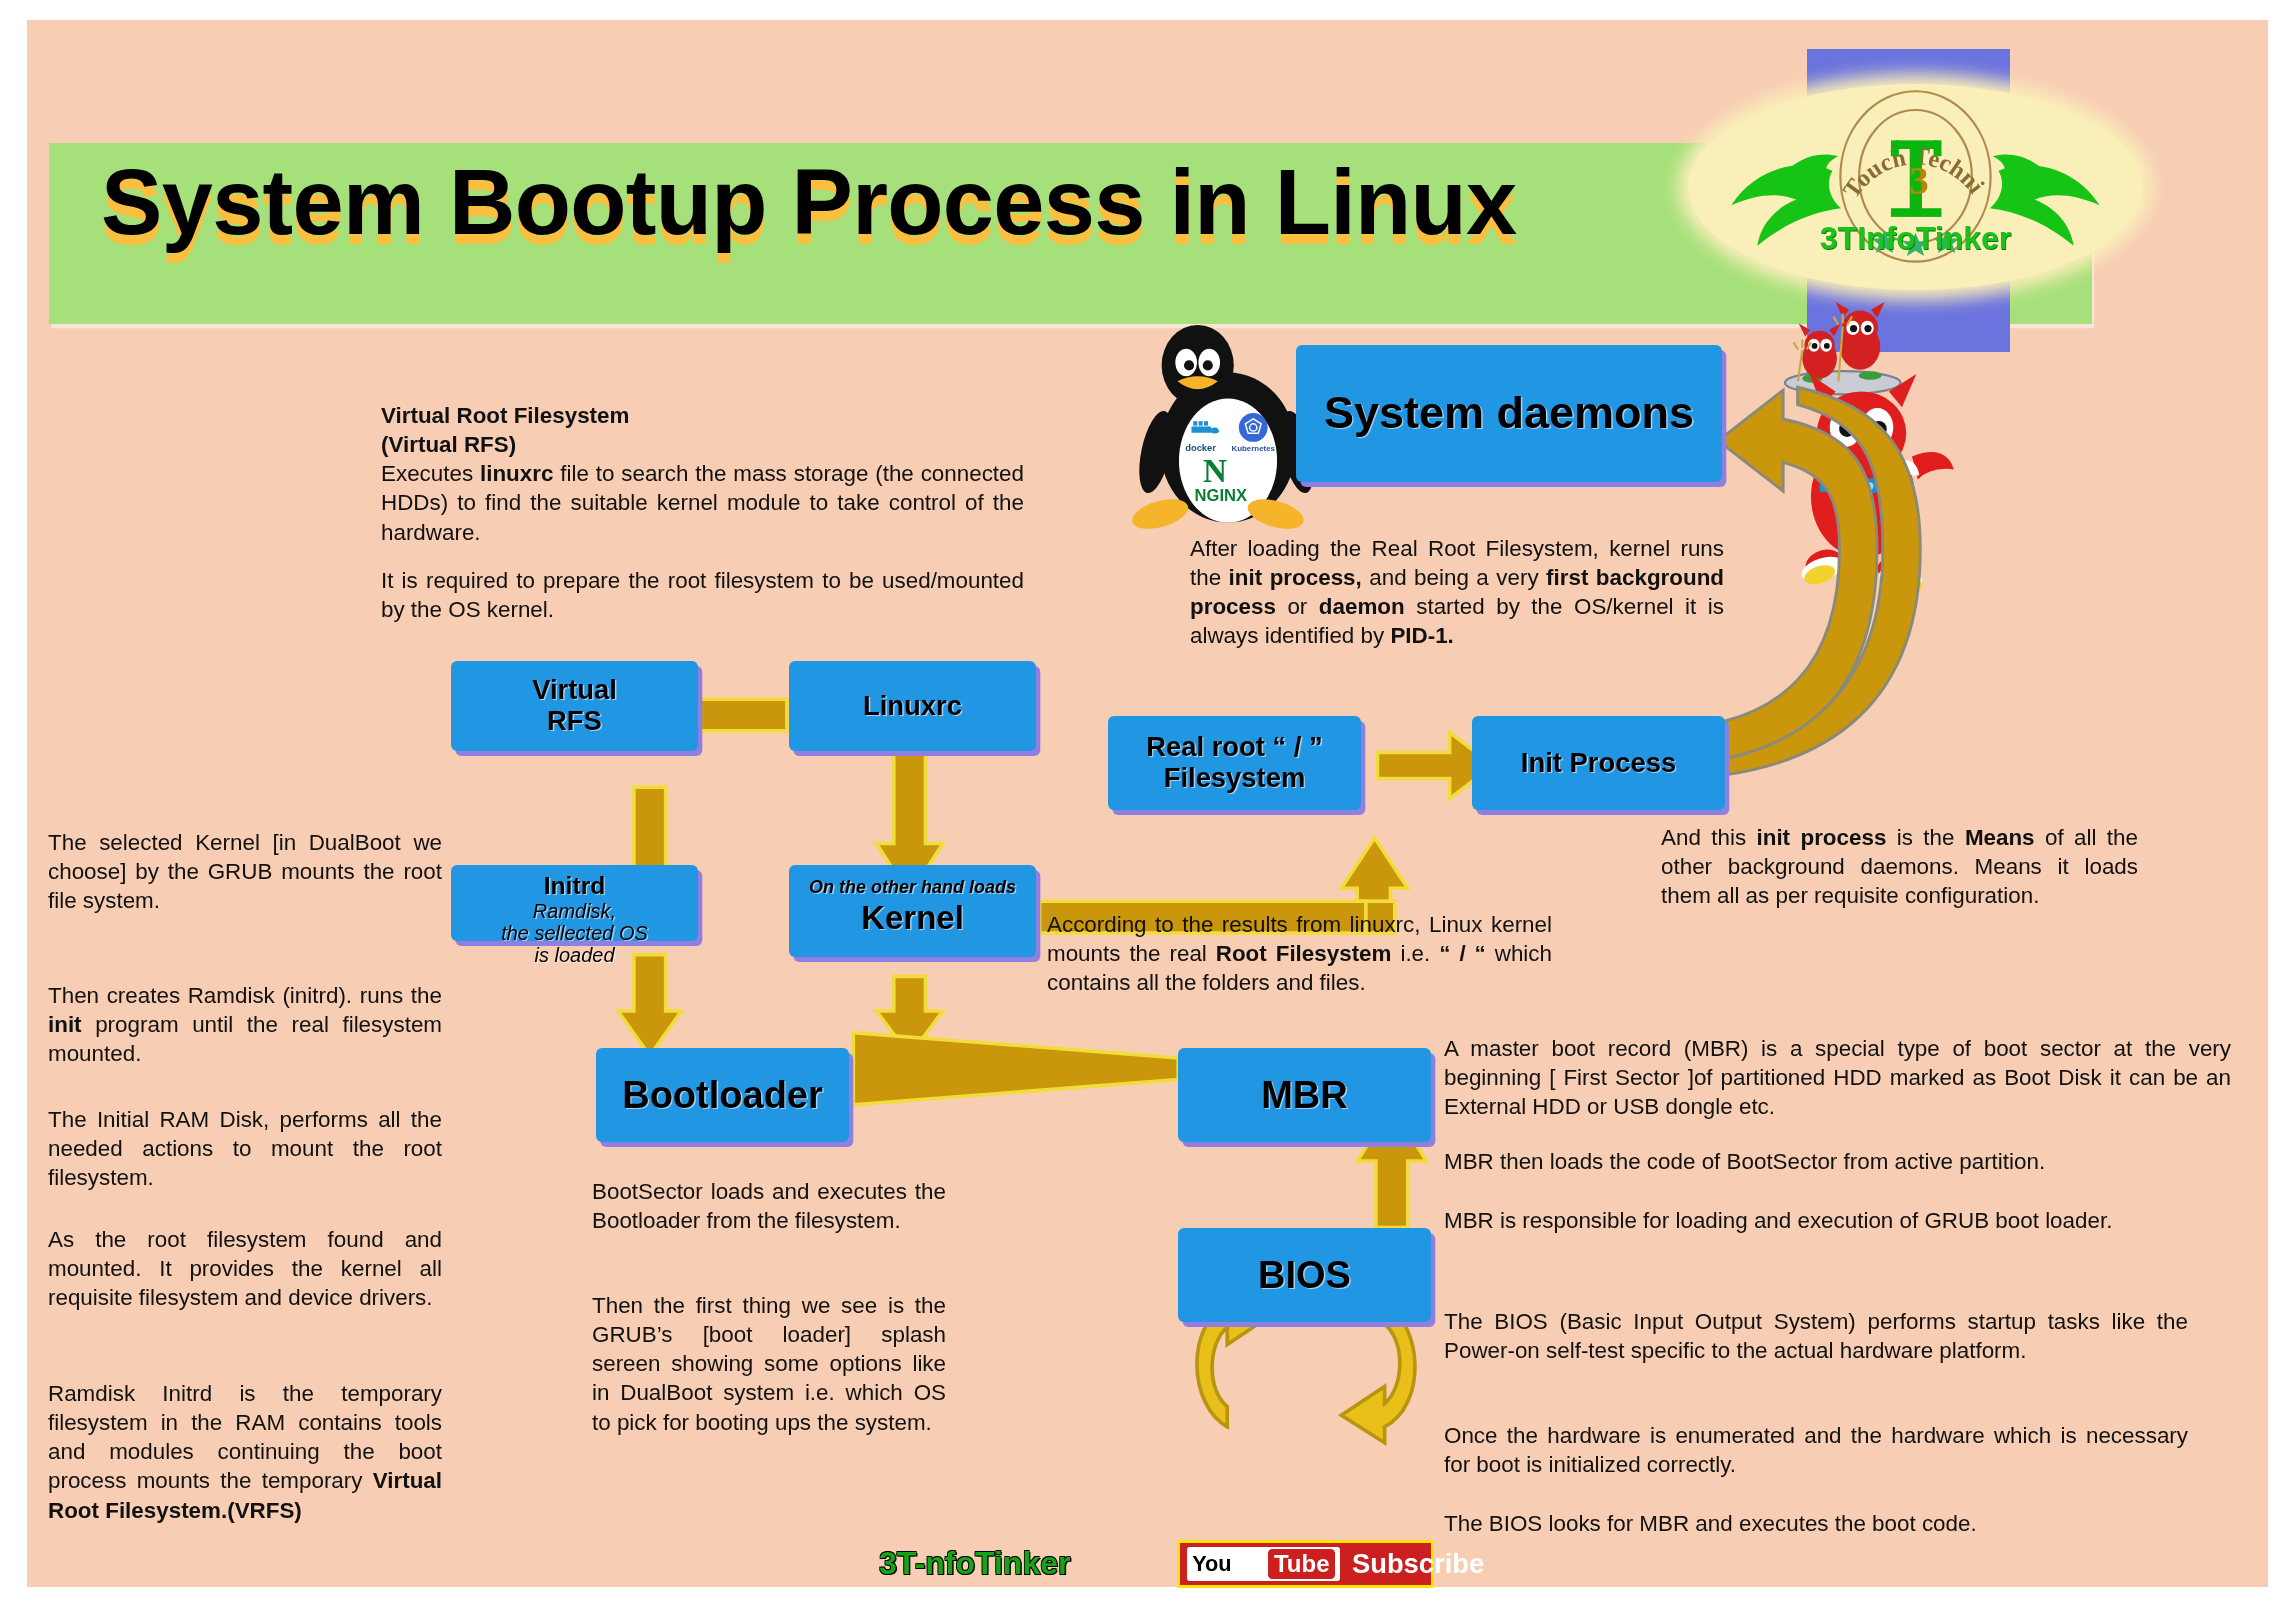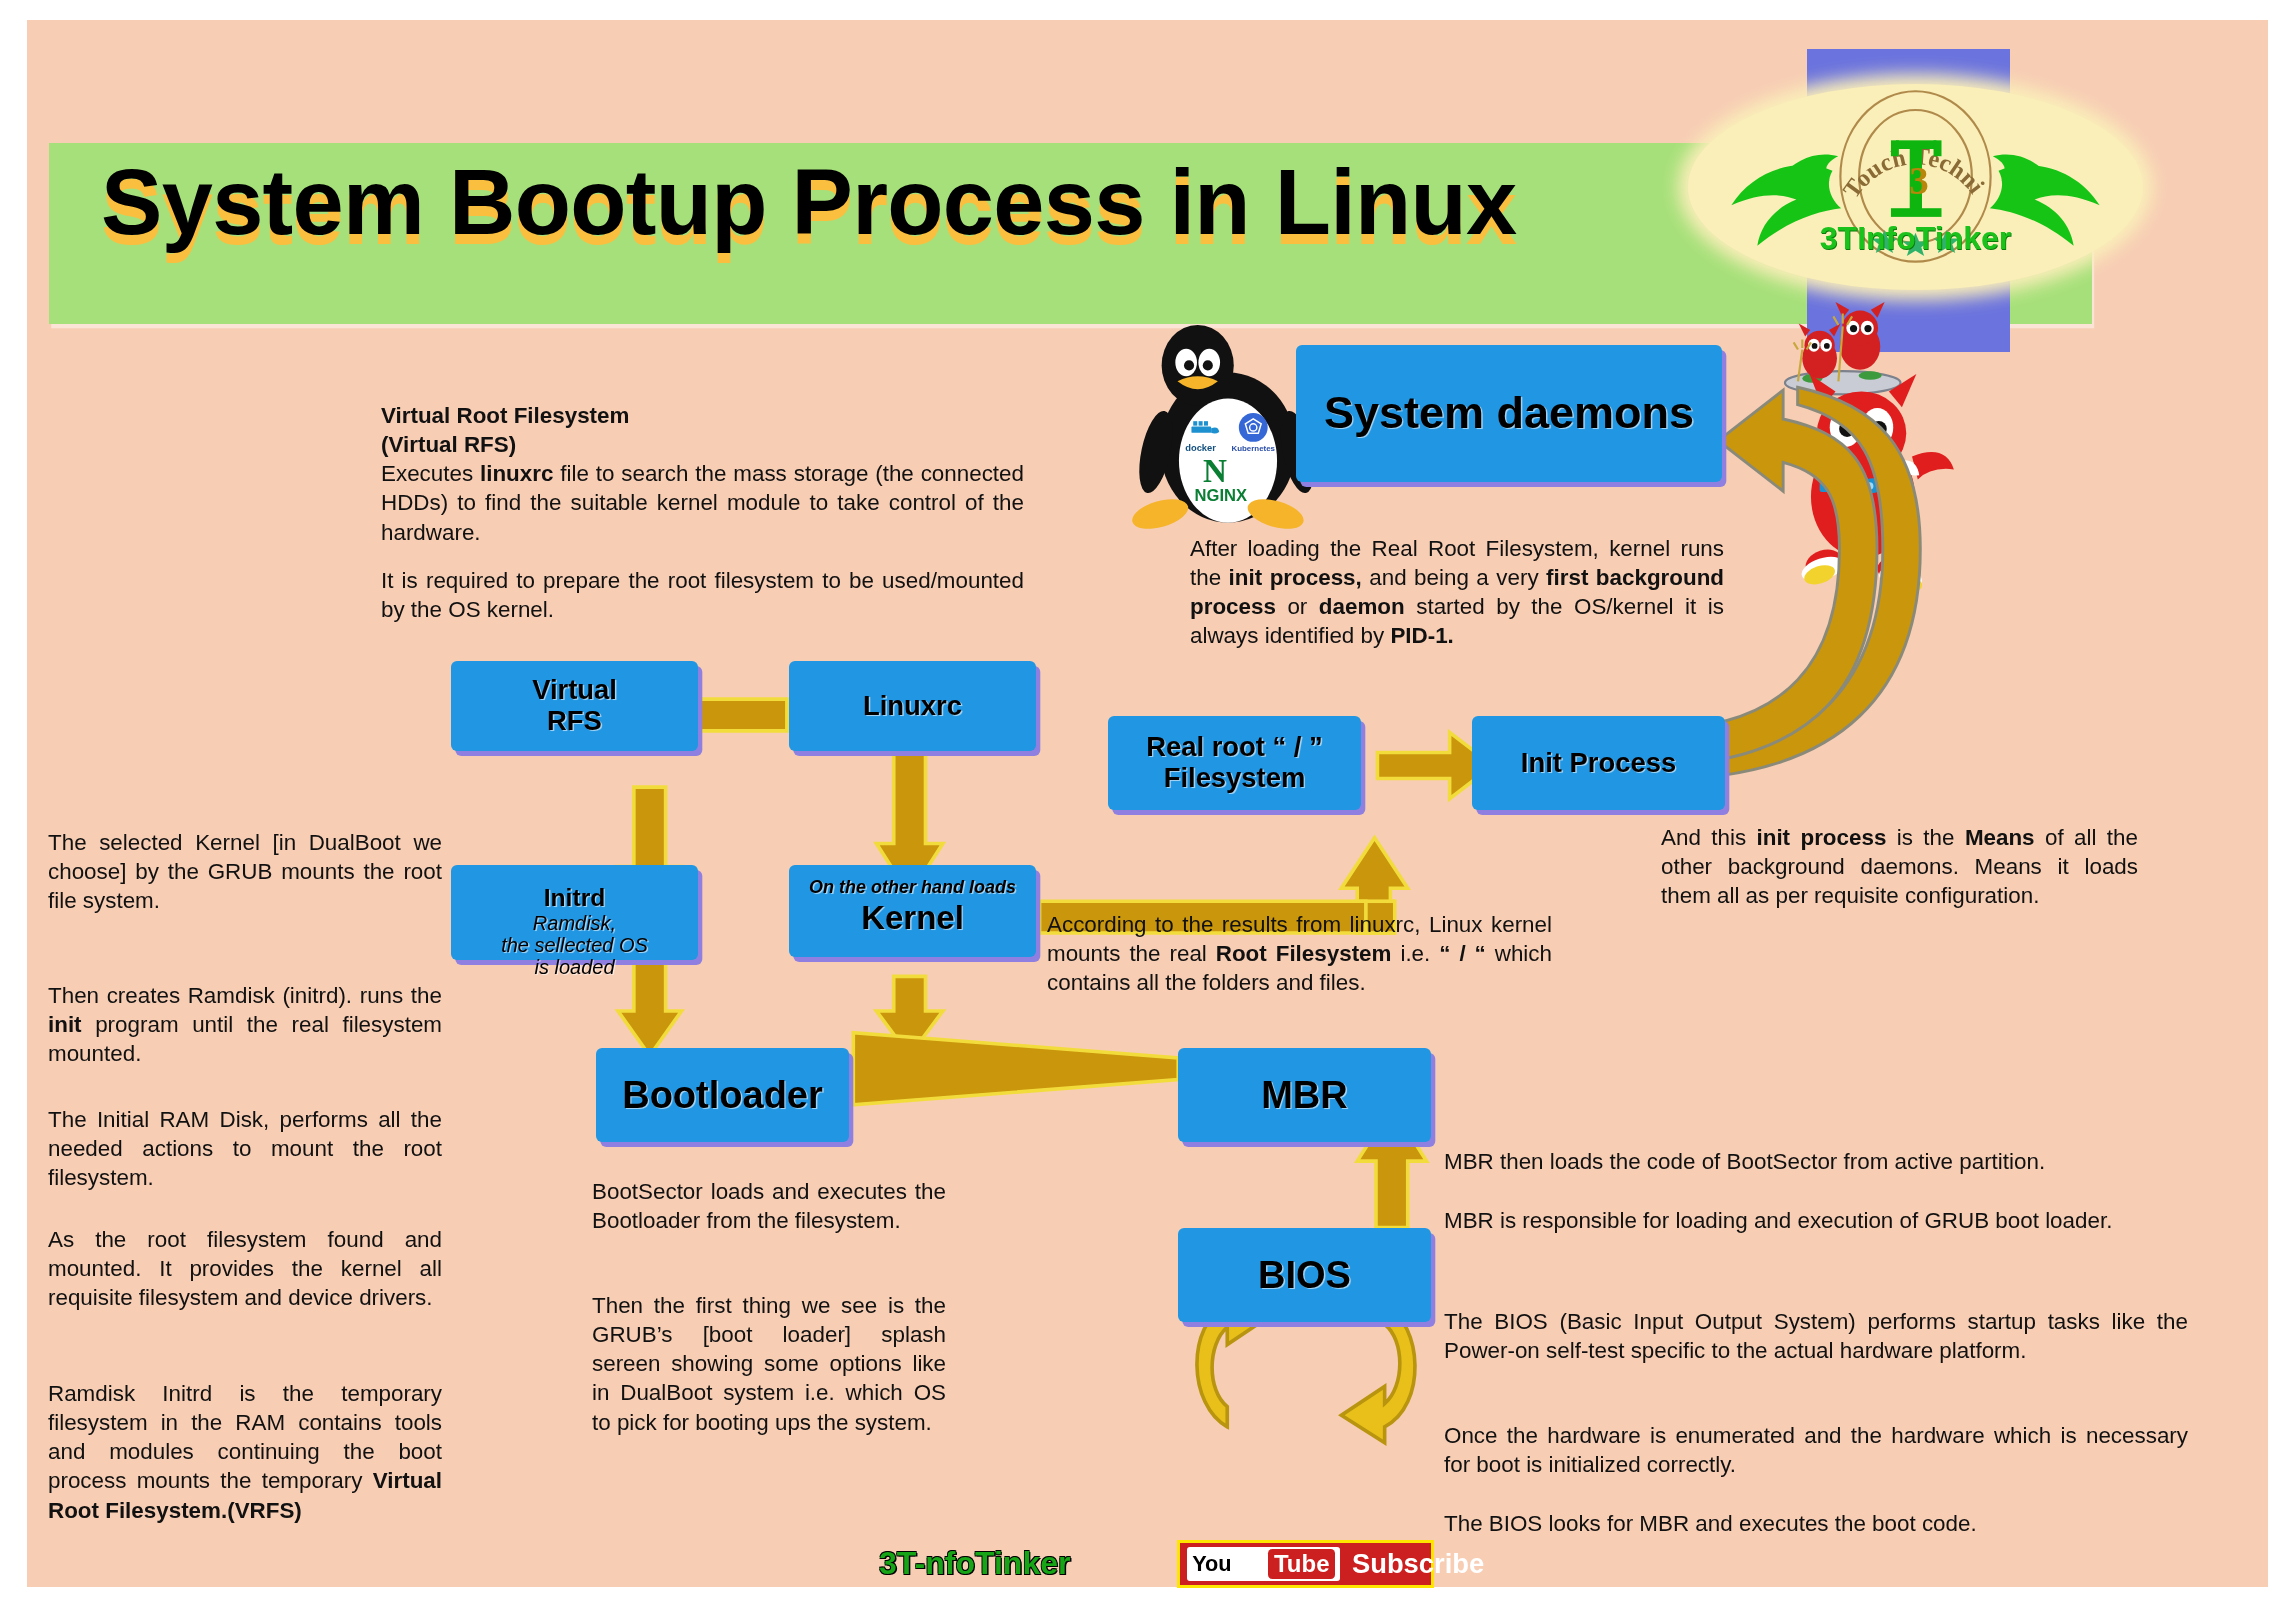--- a/index.html
+++ b/index.html
@@ -300,21 +300,21 @@
 
   <div class="fbox" style="left:1108px;top:716px;width:253px;height:94px;font-size:27.4px">
     <span class="l1">Real root “ / ”</span>
     <span class="l2">Filesystem</span>
   </div>
 
   <div class="fbox" style="left:1472px;top:716px;width:253px;height:94px;font-size:27.4px">
     <span>Init Process</span>
   </div>
 
-  <div class="fbox" style="left:451px;top:865px;width:247px;height:95px;font-size:21.7px;justify-content:flex-start;padding-top:19px;box-sizing:border-box">
+  <div class="fbox" style="left:451px;top:865px;width:247px;height:76px;font-size:21.7px;justify-content:flex-start;padding-top:7px;box-sizing:border-box">
     <span style="font-size:24.6px">Initrd</span>
     <span style="font-style:italic;font-weight:normal;font-size:20px">Ramdisk,</span>
     <span style="font-style:italic;font-weight:normal;font-size:20px">the sellected OS</span>
     <span style="font-style:italic;font-weight:normal;font-size:20px">is loaded</span>
   </div>
 
   <div class="fbox" style="left:789px;top:865px;width:247px;height:92px;font-size:33px;justify-content:flex-start;padding-top:11.6px;box-sizing:border-box">
     <span style="font-size:18px;font-style:italic;font-weight:bold">On the other hand loads</span>
     <span style="margin-top:2.9px">Kernel</span>
   </div>
@@ -358,20 +358,21 @@
     <span>Ramdisk Initrd is the temporary filesystem in the RAM contains tools and modules continuing the boot process mounts the temporary </span><b>Virtual Root Filesystem.(VRFS)</b>
   </div>
 
   <div class="para" style="left:1047px;top:910px;width:505px">
     <span>According to the results from linuxrc, Linux kernel mounts the real </span><b>Root Filesystem</b><span> i.e. </span><b>“ / “</b><span> which contains all the folders and files.</span>
   </div>
 
   <div class="para" style="left:592px;top:1177px;width:354px">BootSector loads and executes the Bootloader from the filesystem.</div>
   <div class="para" style="left:592px;top:1291px;width:354px">Then the first thing we see is the GRUB’s [boot loader] splash sereen showing some options like in DualBoot system i.e. which OS to pick for booting ups the system.</div>
 
+  <div class="para" style="left:1444px;top:1034px;width:787px">A master boot record (MBR) is a special type of boot sector at the very beginning [ First Sector ]of partitioned HDD marked as Boot Disk it can be an External HDD or USB dongle etc.</div>
   <div class="para" style="left:1444px;top:1147px;width:787px">MBR then loads the code of BootSector from active partition.</div>
   <div class="para" style="left:1444px;top:1206px;width:787px">MBR is responsible for loading and execution of GRUB boot loader.</div>
 
   <div class="para" style="left:1444px;top:1307px;width:744px">The BIOS (Basic Input Output System) performs startup tasks like the Power-on self-test specific to the actual hardware platform.</div>
   <div class="para" style="left:1444px;top:1421px;width:744px">Once the hardware is enumerated and the hardware which is necessary for boot is initialized correctly.</div>
   <div class="para" style="left:1444px;top:1509px;width:744px">The BIOS looks for MBR and executes the boot code.</div>
 
   <div id="brand">3T-nfoTinker</div>
   <div id="yt">
     <span id="yt-logo">

